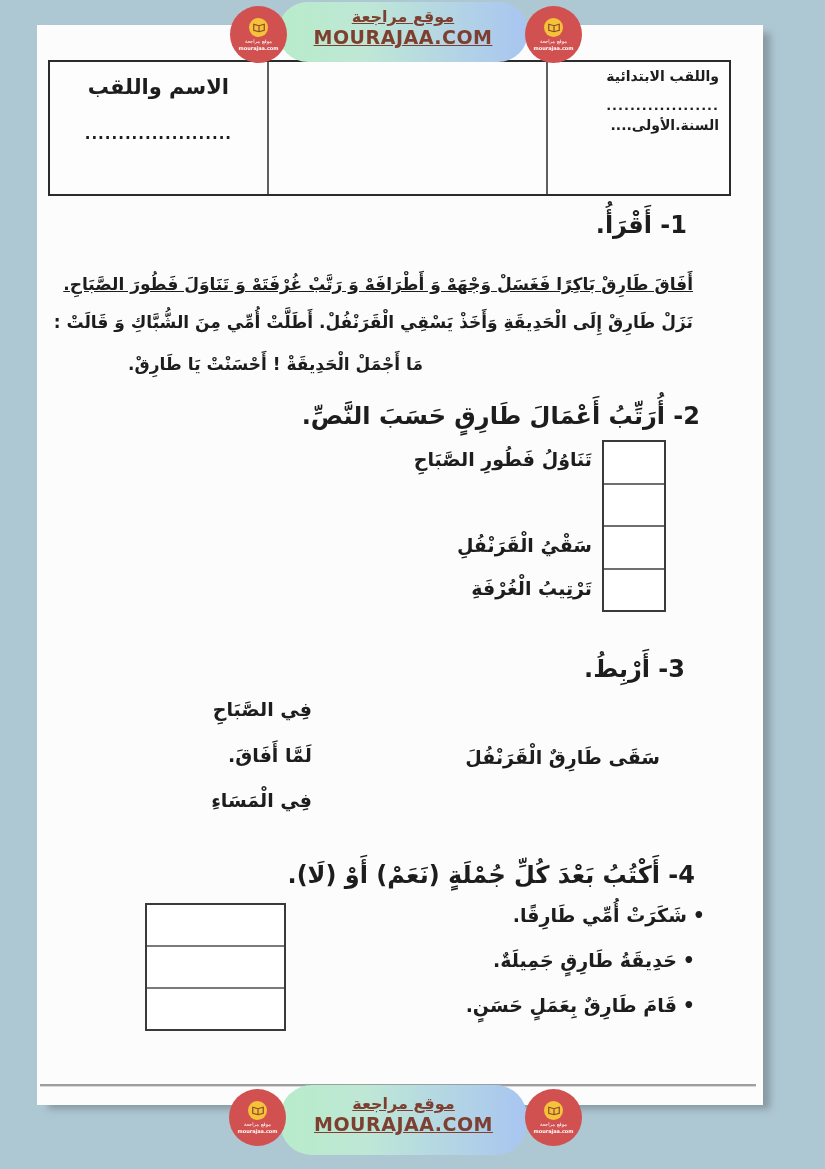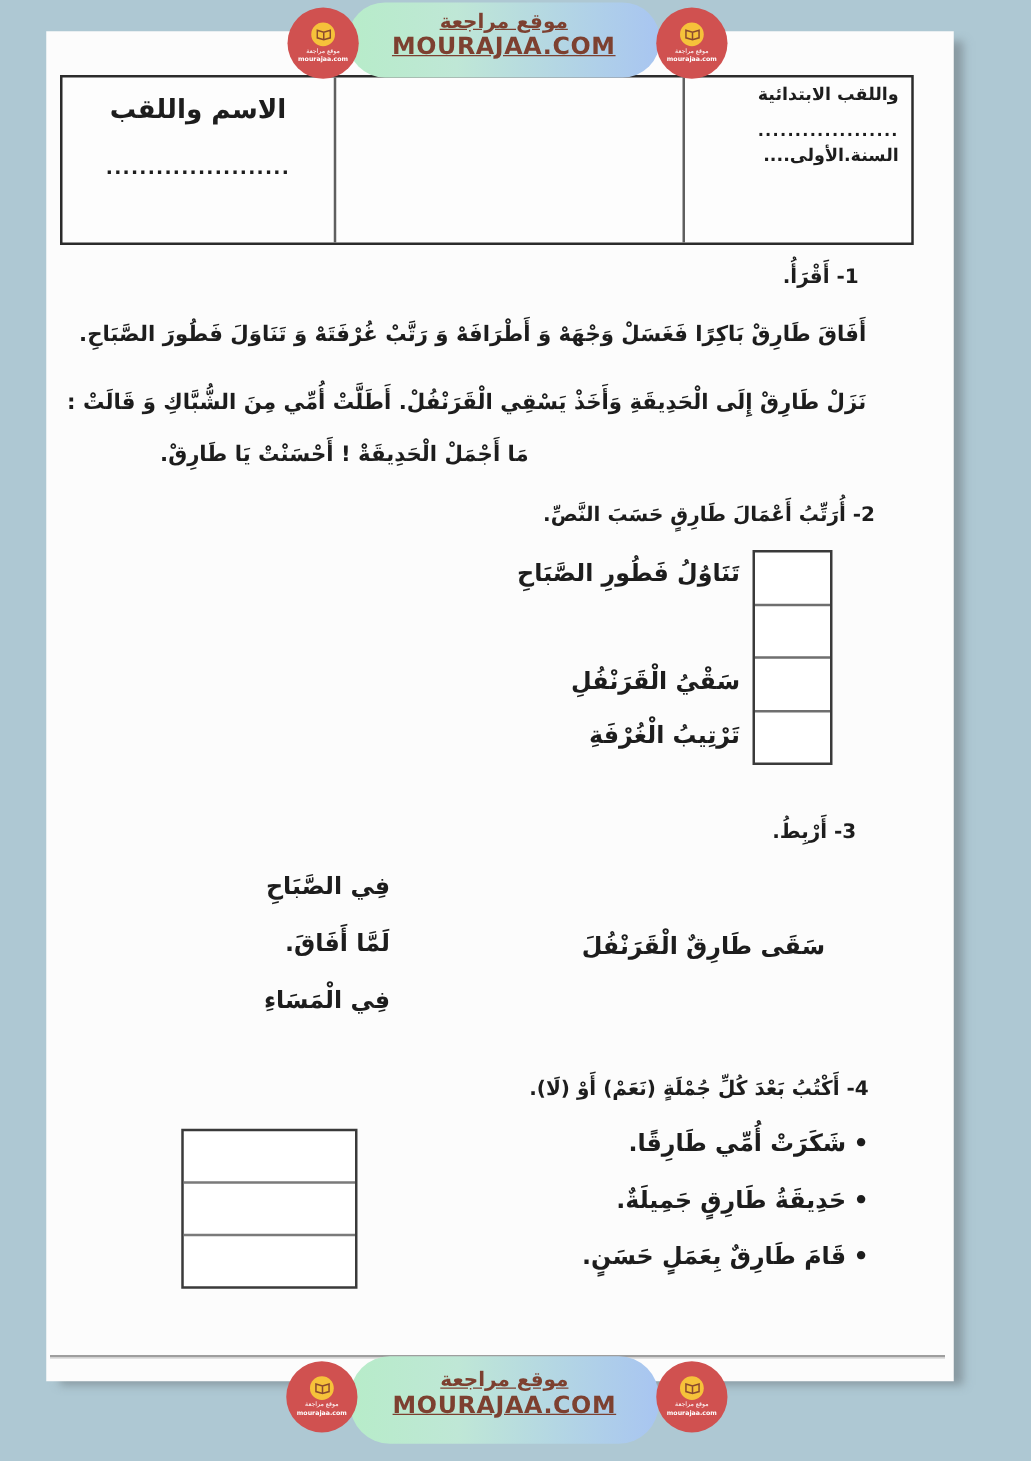--- a/index.html
+++ b/index.html
@@ -47,21 +47,21 @@
   .mid-cell{ width:288px; }
   .school-cell{ width:189px; padding:6px 10px 0 6px; direction:rtl; text-align:right; }
   .name-label{ font-size:21px; }
   .name-dots{ margin-top:26px; font-size:15px; letter-spacing:1px; }
   .school-label{ font-size:14px; }
   .school-dots{ margin-top:14px; font-size:13px; letter-spacing:1px; }
   .year-label{ margin-top:4px; font-size:14px; }
 
   
   .abs{ position:absolute; }
-  .ex-title{ font-size:16px; }
+  .ex-title{ font-size:24px; }
   .body-line{ font-size:17px; }
   .item-line{ font-size:19px; }
 
   
   .order-col{
     position:absolute; left:565px; top:415px; width:64px; height:172px;
     border:2px solid #3a3a3a; display:flex; flex-direction:column; background:#fff;
   }
   .order-col .ocell{ flex:1; border-bottom:2px solid #6f6f6f; }
   .order-col .ocell:last-child{ border-bottom:none; }
@@ -94,21 +94,21 @@
       </div>
       <div class="cell mid-cell"></div>
       <div class="cell school-cell">
         <div class="ar school-label">واللقب الابتدائية</div>
         <div class="ar school-dots">...................</div>
         <div class="ar year-label">السنة.الأولى....</div>
       </div>
     </div>
 
     <div class="abs ar ex-title" style="top:186px; right:76px;">1- أَقْرَأُ.</div>
-    <div class="abs ar body-line" style="top:233px; right:70px;">أَفَاقَ طَارِقْ بَاكِرًا فَغَسَلْ وَجْهَهْ وَ أَطْرَافَهْ وَ رَتَّبْ غُرْفَتَهْ وَ تَنَاوَلَ فَطُورَ الصَّبَاحِ.</div>
+    <div class="abs ar body-line" style="top:249px; right:70px;text-decoration:underline;">أَفَاقَ طَارِقْ بَاكِرًا فَغَسَلْ وَجْهَهْ وَ أَطْرَافَهْ وَ رَتَّبْ غُرْفَتَهْ وَ تَنَاوَلَ فَطُورَ الصَّبَاحِ.</div>
     <div class="abs ar body-line" style="top:287px; right:70px;">نَزَلْ طَارِقْ إِلَى الْحَدِيقَةِ وَأَخَذْ يَسْقِي الْقَرَنْفُلْ. أَطَلَّتْ أُمِّي مِنَ الشُّبَّاكِ وَ قَالَتْ :</div>
     <div class="abs ar body-line" style="top:329px; right:340px;">مَا أَجْمَلْ الْحَدِيقَةْ ! أَحْسَنْتْ يَا طَارِقْ.</div>
 
     <div class="abs ar ex-title" style="top:377px; right:63px;">2- أُرَتِّبُ أَعْمَالَ طَارِقٍ حَسَبَ النَّصِّ.</div>
     <div class="order-col">
       <div class="ocell"></div>
       <div class="ocell"></div>
       <div class="ocell"></div>
       <div class="ocell"></div>
     </div>
@@ -121,21 +121,21 @@
     <div class="abs ar item-line" style="top:721px; right:103px;">سَقَى طَارِقٌ الْقَرَنْفُلَ</div>
     <div class="abs ar item-line" style="top:719px; right:451px;">لَمَّا أَفَاقَ.</div>
     <div class="abs ar item-line" style="top:764px; right:451px;">فِي الْمَسَاءِ</div>
 
     <div class="abs ar ex-title" style="top:836px; right:68px;">4- أَكْتُبُ بَعْدَ كُلِّ جُمْلَةٍ (نَعَمْ) أَوْ (لَا).</div>
     <div class="ans-box">
       <div class="arow"></div>
       <div class="arow"></div>
       <div class="arow"></div>
     </div>
-    <div class="abs ar item-line" style="top:879px; right:68px;text-align:right;">
+    <div class="abs ar item-line" style="top:879px; right:58px;text-align:right;">
       <span class="bullet">•</span><span>شَكَرَتْ أُمِّي طَارِقًا.</span>
     </div>
     <div class="abs ar item-line" style="top:924px; right:68px;">
       <span class="bullet">•</span><span>حَدِيقَةُ طَارِقٍ جَمِيلَةٌ.</span>
     </div>
     <div class="abs ar item-line" style="top:969px; right:68px;text-align:center;">
       <span class="bullet">•</span><span>قَامَ طَارِقٌ بِعَمَلٍ حَسَنٍ.</span>
     </div>
 
     <div class="footer-rule"></div>

